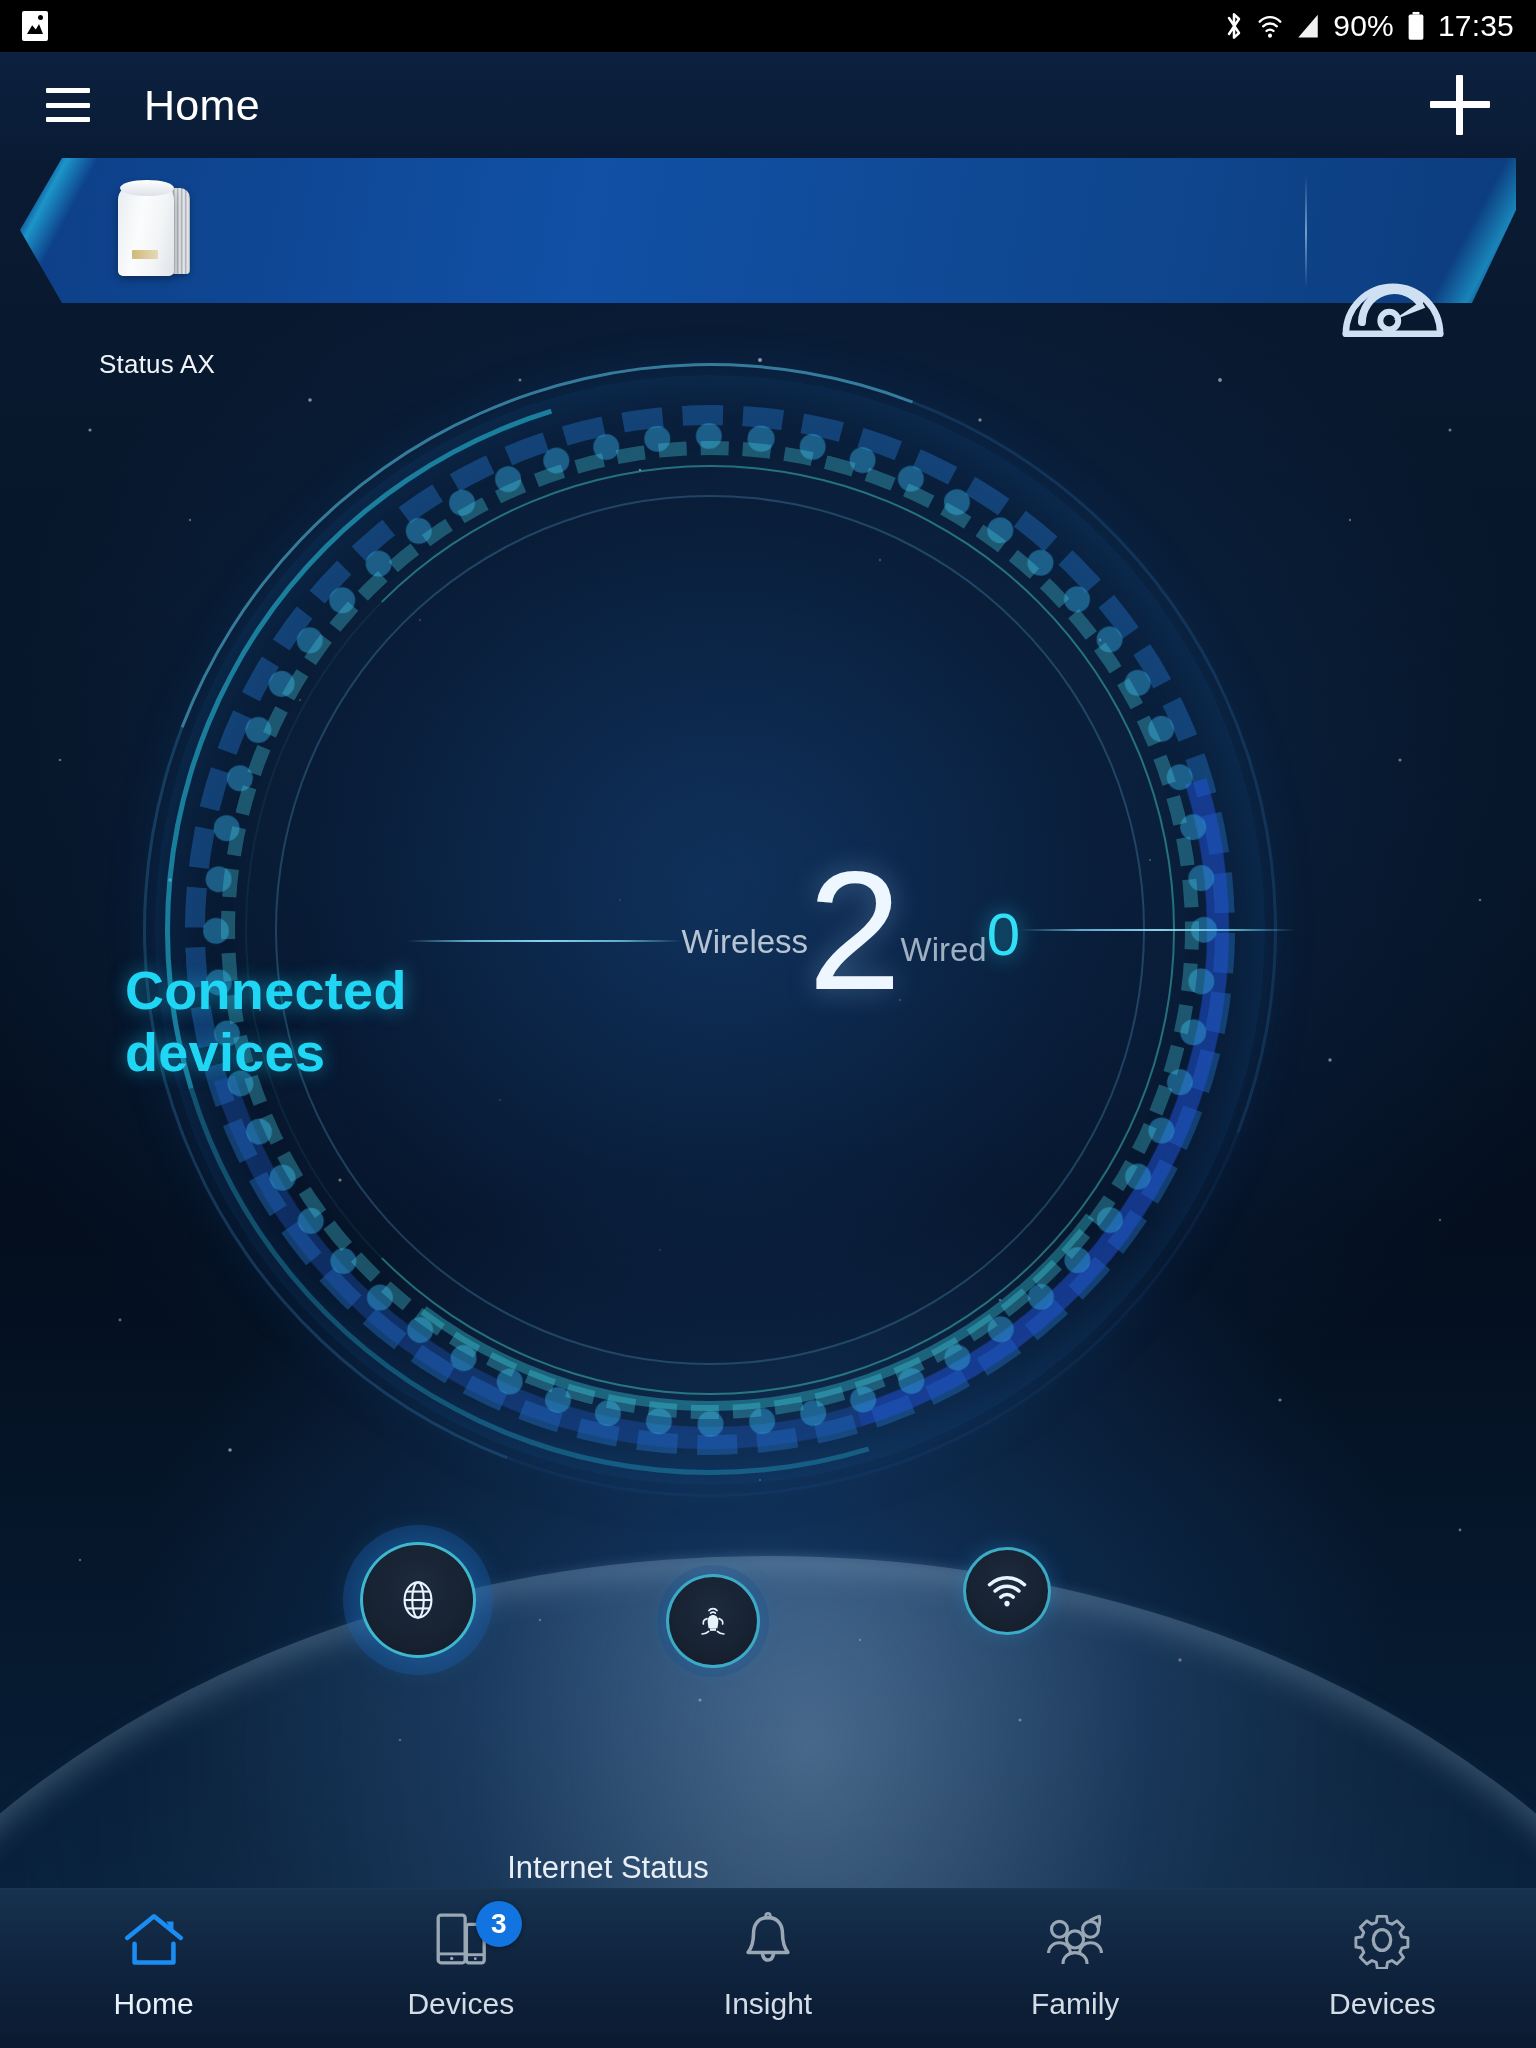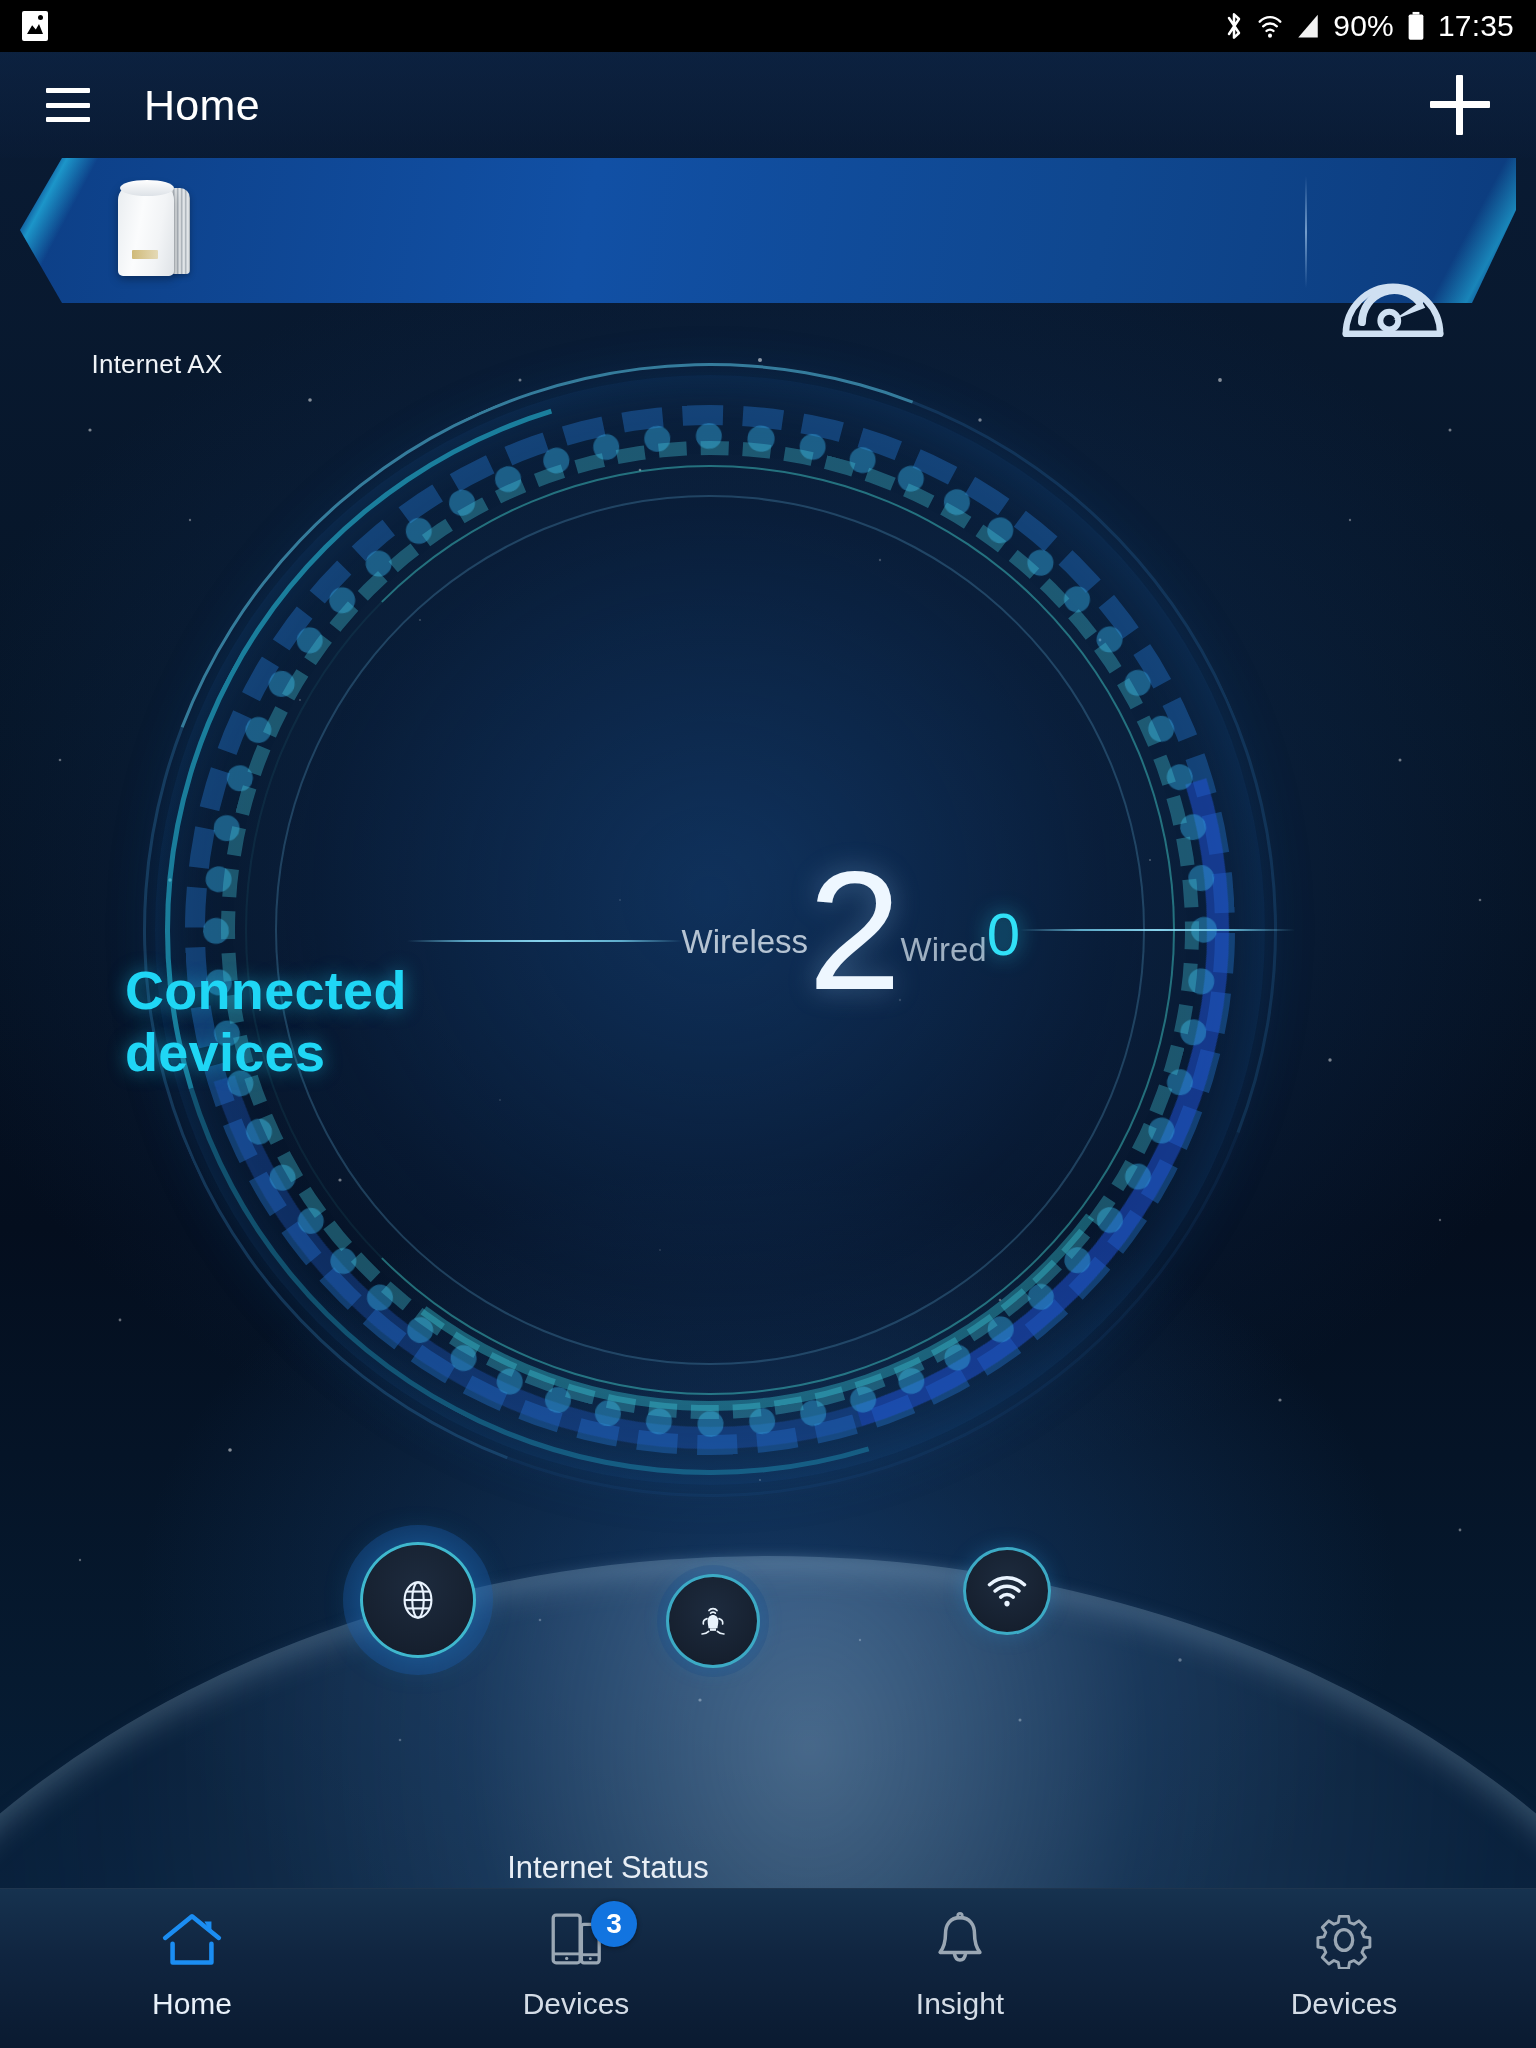--- a/index.html
+++ b/index.html
@@ -508,21 +508,21 @@
 
   <div class="banner"></div>
   <div class="banner-glow"></div>
 
   <div class="router-img">
     <div class="router-fins"></div>
     <div class="router-body"></div>
     <div class="router-top"></div>
     <div class="router-logo"></div>
   </div>
-  <div class="router-label">Internet AX</div>
+  <div class="router-label">Status AX</div>
 
 
   <div class="banner-divider"></div>
   <div class="speed-icon">
     <svg width="110" height="72" viewBox="0 0 44 29">
       <path d="M3 26.5 A19 19 0 0 1 41 26.5" fill="none" stroke="#cfe0f2" stroke-width="2.6" stroke-linecap="round"></path>
       <line x1="3" y1="26.5" x2="41" y2="26.5" stroke="#cfe0f2" stroke-width="2.6" stroke-linecap="round"></line>
       <path d="M9.5 21.8 A13 13 0 0 1 32.5 13.6" fill="none" stroke="#cfe0f2" stroke-width="3.2" stroke-linecap="round"></path>
       <path d="M22 21 L33.5 13.2 L35 16 Z" fill="#cfe0f2"></path>
       <circle cx="20.5" cy="21.2" r="3.6" fill="none" stroke="#cfe0f2" stroke-width="2.4"></circle>
@@ -561,20 +561,34 @@
       <div class="nav-icon">
         <svg width="56" height="58" viewBox="0 0 26 28">
           <path d="M13 3.2 C8.2 3.2 6 6.6 6 11 c0 5-1.4 7.4-2.6 9 h19.2 C21.4 18.4 20 16 20 11 c0-4.4-2.2-7.8-7-7.8z" fill="none" stroke="#9aa7b4" stroke-width="1.7" stroke-linejoin="round"></path>
           <path d="M10.3 20.5 c.3 2 1.3 3.2 2.7 3.2 s2.4-1.2 2.7-3.2" fill="none" stroke="#9aa7b4" stroke-width="1.7" stroke-linejoin="round"></path>
           <circle cx="13" cy="2.2" r="1.1" fill="none" stroke="#9aa7b4" stroke-width="1.3"></circle>
         </svg>
       </div>
       <div class="nav-label">Insight</div>
     </div>
 
+    <div class="nav-item">
+      <div class="nav-icon">
+        <svg width="66" height="54" viewBox="0 0 34 27">
+          <circle cx="9" cy="8" r="4.1" fill="none" stroke="#9aa7b4" stroke-width="1.6"></circle>
+          <path d="M3.4 20.2 c0-3.2 2.5-5.3 5.6-5.3 s5.6 2.1 5.6 5.3" fill="none" stroke="#9aa7b4" stroke-width="1.6"></path>
+          <circle cx="25" cy="8" r="4.1" fill="none" stroke="#9aa7b4" stroke-width="1.6"></circle>
+          <path d="M19.4 20.2 c0-3.2 2.5-5.3 5.6-5.3 s5.6 2.1 5.6 5.3" fill="none" stroke="#9aa7b4" stroke-width="1.6"></path>
+          <circle cx="17" cy="13.2" r="4.4" fill="none" stroke="#9aa7b4" stroke-width="1.6"></circle>
+          <path d="M10.8 25.8 c0-3.5 2.8-5.8 6.2-5.8 s6.2 2.3 6.2 5.8" fill="none" stroke="#9aa7b4" stroke-width="1.6"></path>
+          <path d="M24.4 3.6 c2.8-1.6 5.2-2.4 5.2-2.4 s.6 4 -1 6.4" fill="none" stroke="#9aa7b4" stroke-width="1.5" stroke-linejoin="round"></path>
+        </svg>
+      </div>
+      <div class="nav-label">Family</div>
+    </div>
 
     <div class="nav-item">
       <div class="nav-icon">
         <svg width="58" height="58" viewBox="0 0 28 28">
           <path d="M11.6 1.8 h4.8 l.5 3.1 2.3 1 2.6-1.8 3.4 3.4 -1.8 2.6 1 2.3 3.1 .5 v4.8 l-3.1 .5 -1 2.3 1.8 2.6 -3.4 3.4 -2.6-1.8 -2.3 1 -.5 3.1 h-4.8 l-.5-3.1 -2.3-1 -2.6 1.8 -3.4-3.4 1.8-2.6 -1-2.3 -3.1-.5 v-4.8 l3.1-.5 1-2.3 -1.8-2.6 3.4-3.4 2.6 1.8 2.3-1 z" fill="none" stroke="#9aa7b4" stroke-width="1.5" stroke-linejoin="round" transform="scale(.93) translate(1,1)"></path>
           <ellipse cx="14" cy="14" rx="4.2" ry="5" fill="none" stroke="#9aa7b4" stroke-width="1.6"></ellipse>
         </svg>
       </div>
       <div class="nav-label">Devices</div>
     </div>

